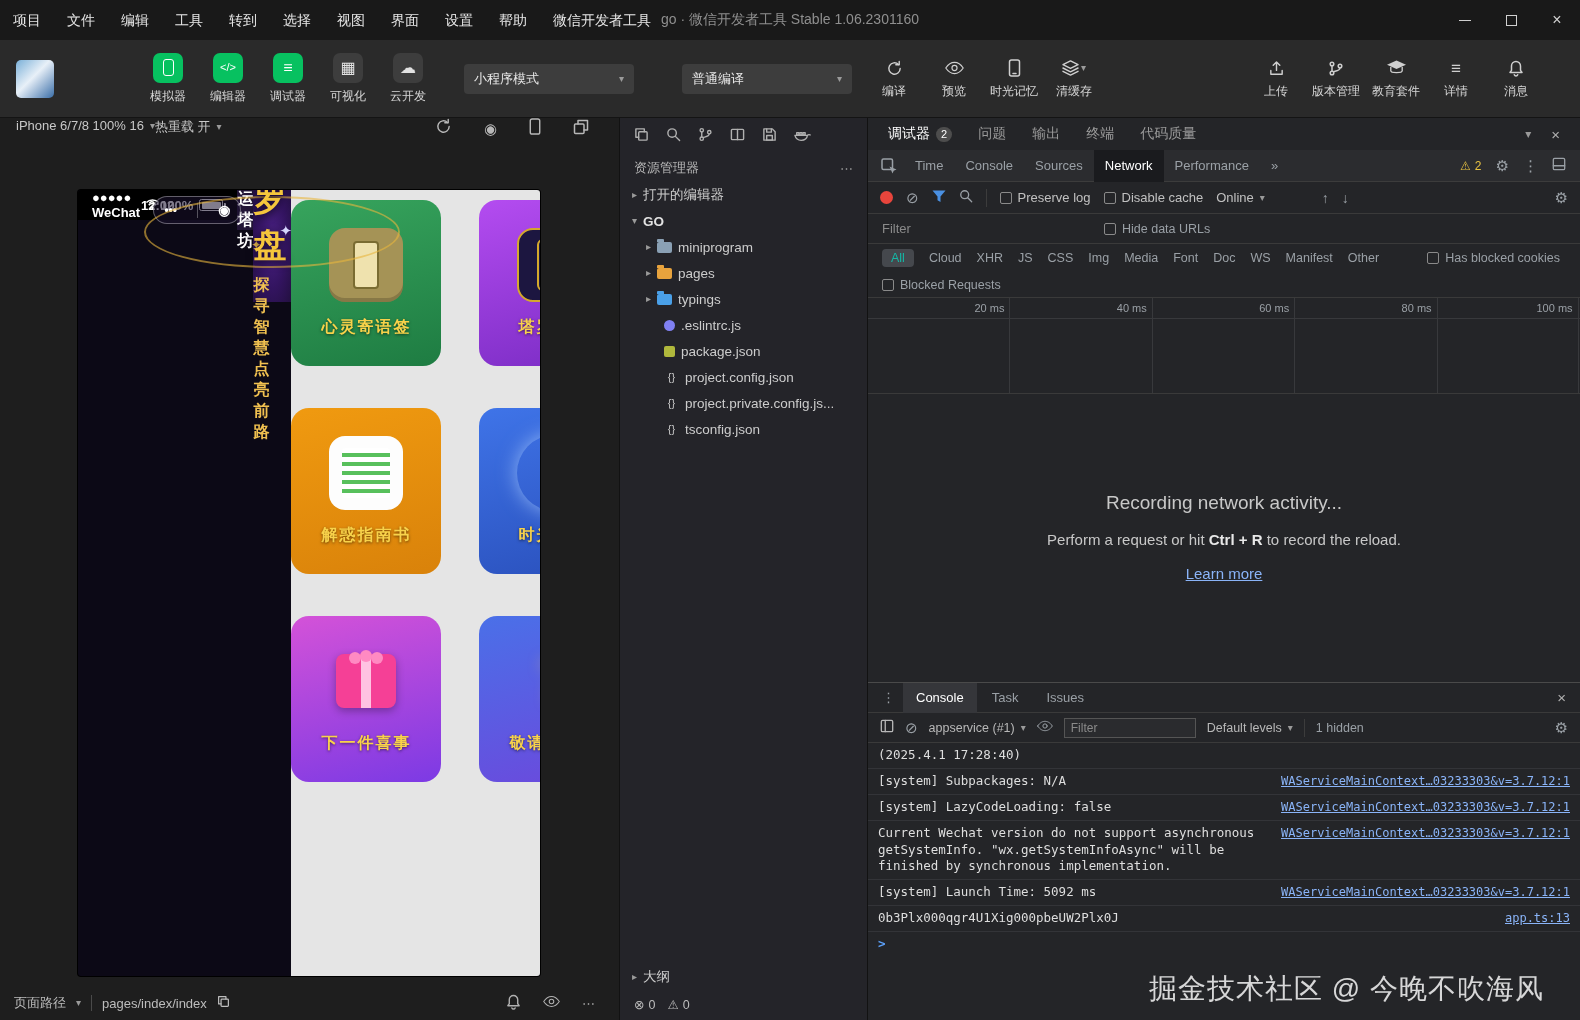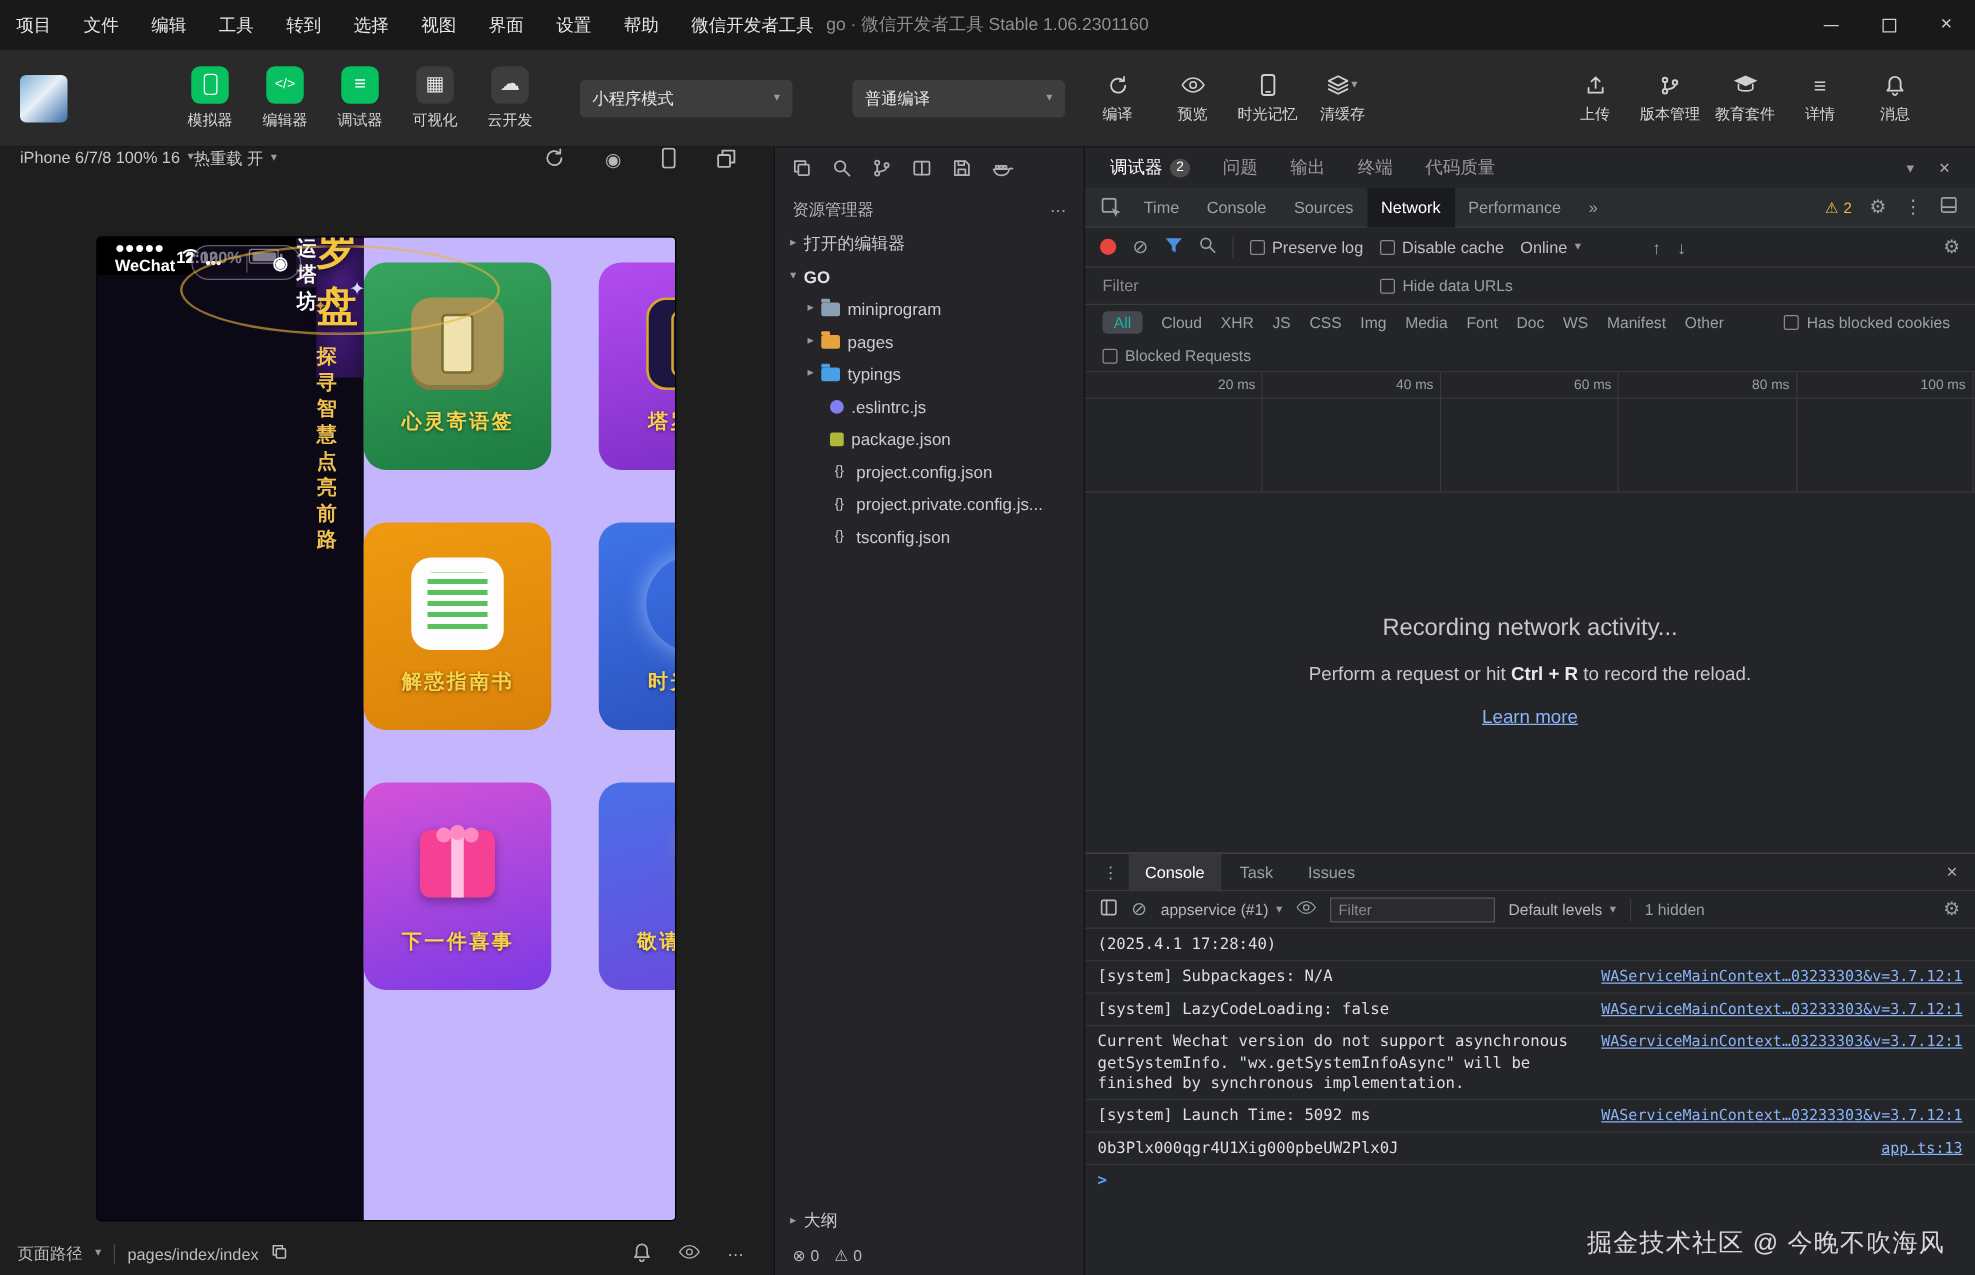--- a/index.html
+++ b/index.html
@@ -60,21 +60,21 @@
 .p-nav{height:40px;background:#221536;display:flex;align-items:center;justify-content:center;position:relative;color:#fff;font-size:16px;font-weight:600}
 .capsule{position:absolute;right:12px;top:6px;width:88px;height:28px;border:1px solid rgba(255,255,255,.35);border-radius:14px;background:rgba(25,16,45,.55);display:flex;align-items:center;justify-content:space-around;color:#fff;font-size:12px}
 .capsule .divider{width:1px;height:15px;background:rgba(255,255,255,.3)}
 .p-banner{height:112px;background:radial-gradient(ellipse at 50% 45%,#4a2184 0%,#331460 55%,#231040 100%);position:relative;display:flex;flex-direction:column;align-items:center;justify-content:center;gap:7px}
 .banner-ring{position:absolute;width:256px;height:72px;border:2px solid rgba(232,182,62,.6);border-radius:50%;top:6px;left:50%;transform:translateX(-50%)}
 .banner-title{font-size:33px;font-weight:800;color:#f5c63c;text-shadow:0 2px 8px rgba(0,0,0,.7);font-family:"DejaVu Serif",serif;letter-spacing:5px;z-index:1}
 .banner-sub{font-size:16px;color:#f0c050;letter-spacing:7px;z-index:1;font-weight:600}
 .spark{position:absolute;z-index:1}
 .spark.l{left:26px;top:32px;color:#d8d8ff;font-size:15px}
 .spark.r{right:30px;top:48px;color:#f0c050;font-size:12px}
-.p-body{flex:1;background:#c4b5fd;padding-top:20px;display:grid;grid-template-columns:150px 150px;grid-auto-rows:166px;column-gap:38px;row-gap:42px;justify-content:center}
+.p-body{flex:1;background:#e5e5e5;padding-top:10px;display:grid;grid-template-columns:150px 150px;grid-auto-rows:166px;column-gap:38px;row-gap:42px;justify-content:center}
 .card{border-radius:18px;display:flex;flex-direction:column;align-items:center;justify-content:center;gap:15px}
 .card-label{color:#f8d24a;font-size:16px;font-weight:700;letter-spacing:2px;text-shadow:0 1px 3px rgba(0,0,0,.55);white-space:nowrap}
 .card1{background:linear-gradient(165deg,#37a45d,#1e7c42)}
 .card2{background:linear-gradient(165deg,#f09a10,#d9820a)}
 .card3{background:linear-gradient(165deg,#b44cf0,#7a2cc4)}
 .card4{background:linear-gradient(165deg,#3f74e8,#2a50bc)}
 .card5{background:linear-gradient(165deg,#d452d8,#7c3ae4)}
 .card6{background:linear-gradient(165deg,#4a70e8,#6c48dc)}
 .ci{width:74px;height:74px;display:flex;align-items:center;justify-content:center;border-radius:16px}
 .ci-sign{background:#a59356;box-shadow:inset 0 -4px 0 rgba(0,0,0,.18)}
@@ -156,21 +156,21 @@
 .cs-toolbar{height:30px;display:flex;align-items:center;gap:11px;padding:0 12px;border-bottom:1px solid #3a3a3a;font-size:12.5px;color:#b8b8b8;flex:0 0 auto}
 .cs-filter{border:1px solid #555;background:#2a2b2e;height:20px;width:132px;color:#d0d0d0;padding:0 6px;font-size:12px;outline:none;font-family:"Liberation Sans",sans-serif}
 .cs-filter::placeholder{color:#8a8a8a}
 .hidden-count{color:#9aa0a6}
 .cs-gear{margin-left:auto}
 .cs-logs{flex:1;font-family:"DejaVu Sans Mono",monospace;font-size:12.5px;color:#dedede;overflow:hidden;min-height:0}
 .log-row{display:flex;gap:14px;padding:4px 10px;border-bottom:1px solid #333438;align-items:flex-start;line-height:1.35}
 .log-text{flex:1;min-width:0}
 .log-source{margin-left:auto;color:#8ab4f8;text-decoration:underline;white-space:nowrap;font-size:12px}
 .prompt-row{padding:4px 10px;color:#5ca0f8;font-weight:700}
-.watermark{position:absolute;right:24px;bottom:12px;font-size:20px;color:rgba(255,255,255,.82);letter-spacing:1px;pointer-events:none;font-weight:500}
+.watermark{position:absolute;right:36px;bottom:12px;font-size:28px;color:rgba(255,255,255,.82);letter-spacing:1px;pointer-events:none;font-weight:500}
 .glyph{line-height:1}
 </style>
 </head>
 <body>
 
 <div class="app">
 
   <div class="menubar">
     <span class="menu-item">项目</span>
     <span class="menu-item">文件</span>

